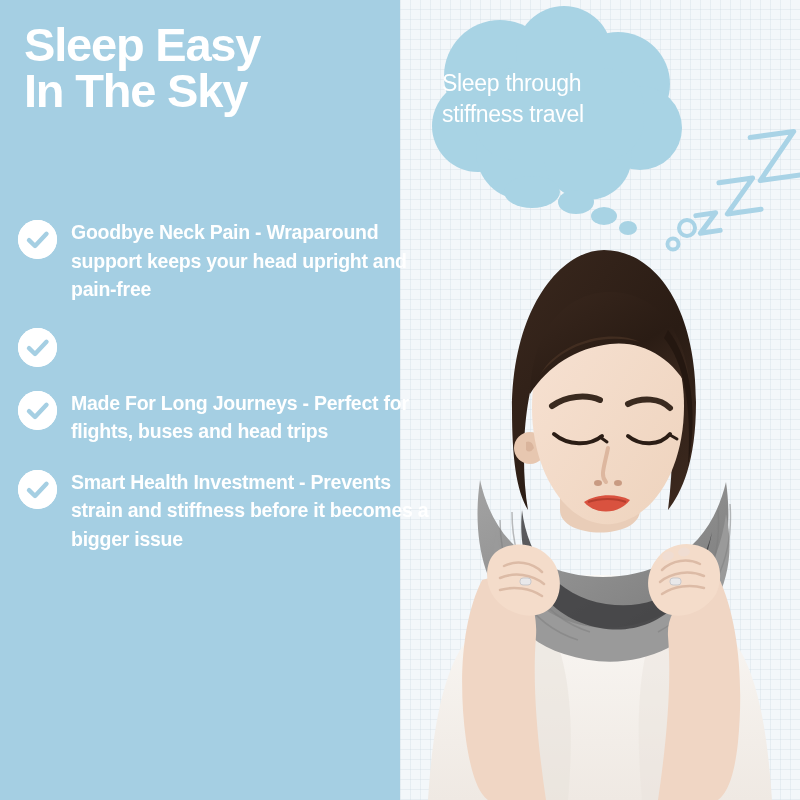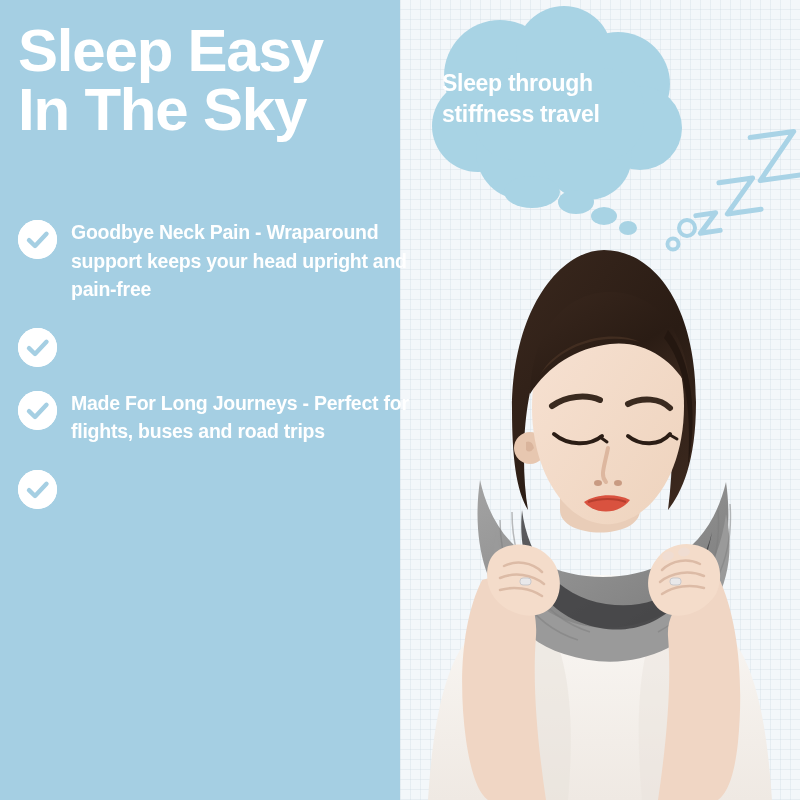--- a/index.html
+++ b/index.html
@@ -21,23 +21,23 @@
       repeating-linear-gradient(0deg, rgba(205,218,226,.35) 0 1px, rgba(0,0,0,0) 1px 10px),
       repeating-linear-gradient(90deg, rgba(205,218,226,.35) 0 1px, rgba(0,0,0,0) 1px 10px),
       #f3f7fa;
   }
   
   .left-panel{
     position:absolute;left:0;top:0;width:400px;height:800px;
     background:#a5cfe3;
   }
   .headline{
-    position:absolute;left:18px;top:22px;width:370px;
+    position:absolute;left:24px;top:22px;width:370px;
     color:#ffffff;
-    font-size:60px;
+    font-size:47px;
     font-weight:bold;
     line-height:0.98;
     letter-spacing:-1.2px;
   }
   .headline .line{display:block;white-space:nowrap;}
   .bullets{
     position:absolute;left:0;top:218px;width:452px;
   }
   .bullet{
     position:relative;
@@ -65,21 +65,21 @@
   }
   
   .bubble-wrap{
     position:absolute;left:404px;top:6px;width:300px;height:230px;
   }
   .bubble-wrap svg{display:block;}
   .bubble-text{
     position:absolute;left:38px;top:62px;width:230px;
     color:#ffffff;
     font-size:23px;
-    font-weight:bold;
+    font-weight:normal;
     line-height:31px;
     letter-spacing:-0.3px;
   }
   .bubble-text .line{display:block;white-space:nowrap;}
   
   .zzz{
     position:absolute;left:655px;top:118px;width:150px;height:150px;
   }
   .zzz svg{display:block;}
   
@@ -279,28 +279,29 @@
         </span>
       </div>
 
       <div class="bullet">
         <span class="check-badge">
           <svg viewBox="0 0 39 39" xmlns="http://www.w3.org/2000/svg">
             <circle cx="19.5" cy="19.5" r="19.5" fill="#ffffff"></circle>
             <path d="M11 20.2 L17 26 L28.5 13.8" fill="none" stroke="#a5cfe3" stroke-width="4.4" stroke-linecap="round" stroke-linejoin="round"></path>
           </svg>
         </span>
-        <span class="bullet-text">Made For Long Journeys - Perfect for flights, buses and road trips</span>
+        <span class="bullet-text">Made For Long Journeys - Perfect for flights, buses and head trips</span>
       </div>
 
       <div class="bullet">
         <span class="check-badge">
           <svg viewBox="0 0 39 39" xmlns="http://www.w3.org/2000/svg">
             <circle cx="19.5" cy="19.5" r="19.5" fill="#ffffff"></circle>
             <path d="M11 20.2 L17 26 L28.5 13.8" fill="none" stroke="#a5cfe3" stroke-width="4.4" stroke-linecap="round" stroke-linejoin="round"></path>
           </svg>
         </span>
+        <span class="bullet-text">Smart Health Investment - Prevents strain and stiffness before it becomes a bigger issue</span>
       </div>
 
     </div>
   </div>
 
 </div>
 
 </body></html>

